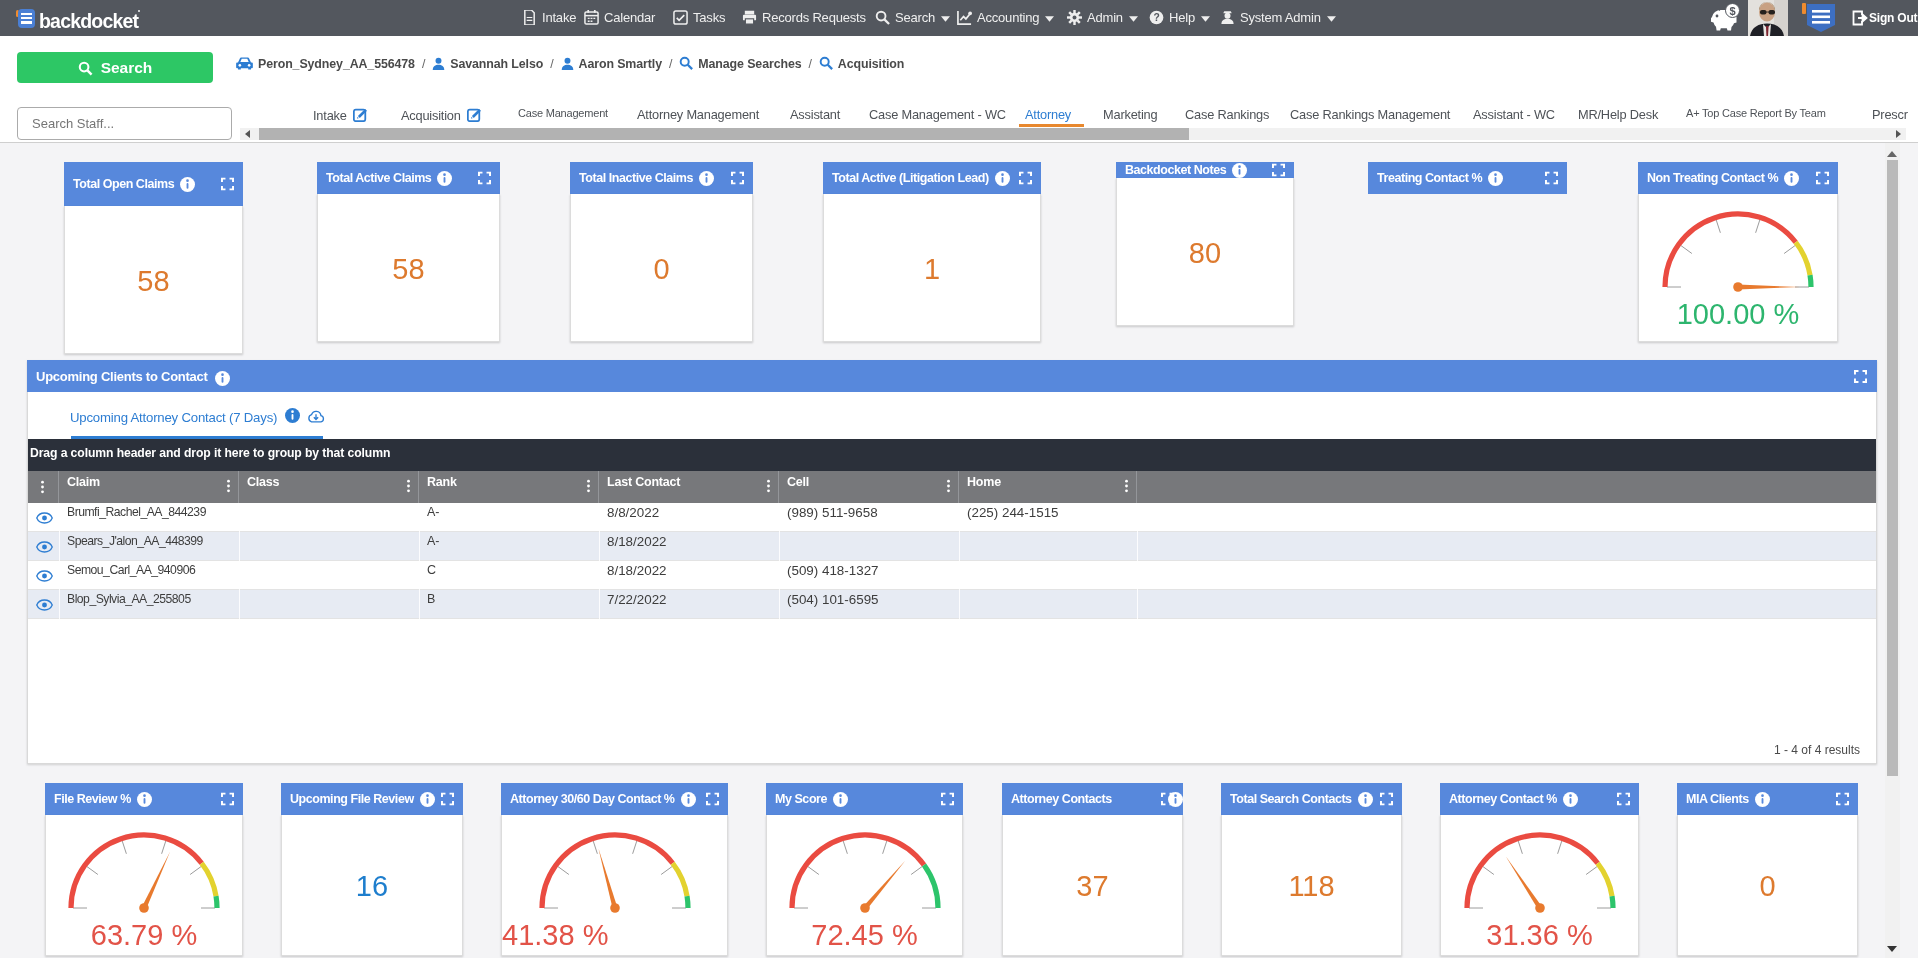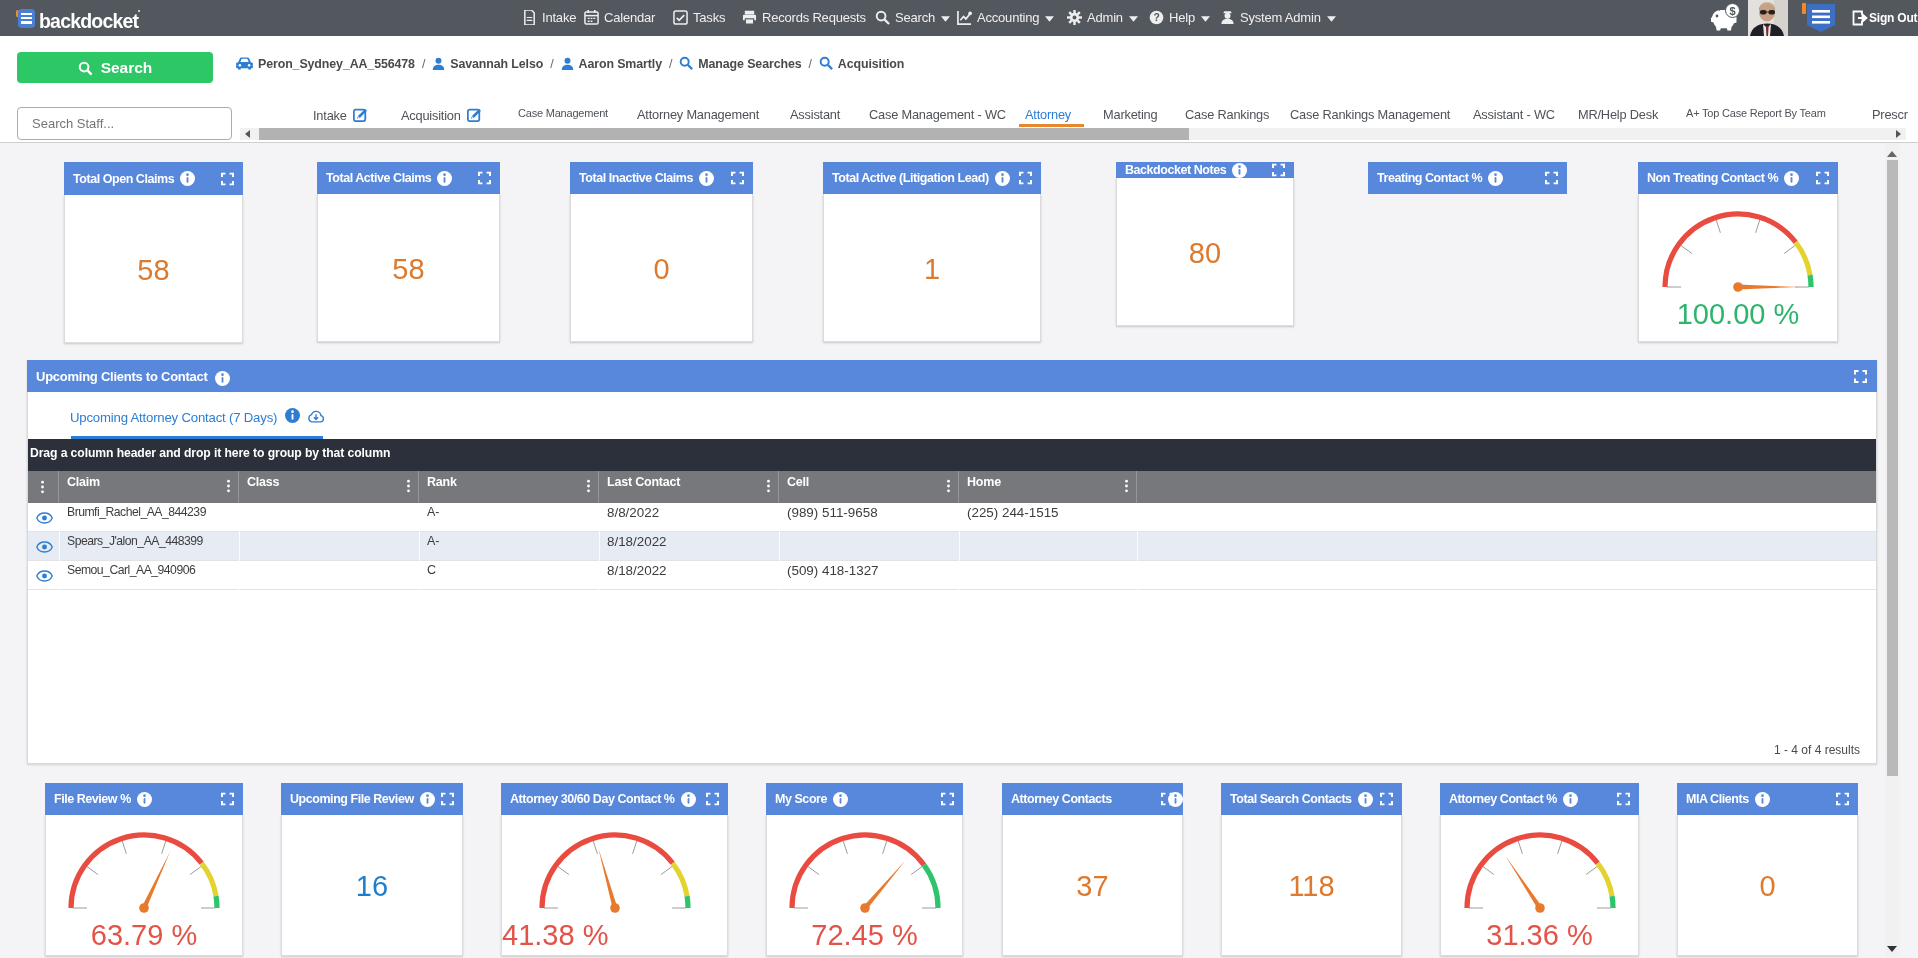--- a/index.html
+++ b/index.html
@@ -168,21 +168,21 @@
   <div style="position:absolute;left:19px;top:0;width:930px;height:12px;background:#b2b2b2;"></div>
   <svg width="8" height="8" viewBox="0 0 8 8" style="position:absolute;left:4px;top:2px;">
       <path d="M6 0 L1 4 L6 8 Z" fill="#555"></path>
     </svg>
   <svg width="8" height="8" viewBox="0 0 8 8" style="position:absolute;right:4px;top:2px;">
       <path d="M2 0 L7 4 L2 8 Z" fill="#555"></path>
     </svg>
 </div>
 
 <div style="position:absolute;left:64px;top:162px;width:179px;">
-    <div class="chead" style="height:33px;font-size:12.5px;">
+    <div class="chead" style="height:44px;font-size:12.5px;">
       <span class="ctitle">Total Open Claims</span>
       <span class="cinfo"><svg width="15" height="15" viewBox="0 0 16 16" style="vertical-align:-3px">
           <circle cx="8" cy="8" r="8" fill="#fff"></circle>
           <rect x="7" y="6.5" width="2" height="6" rx="1" fill="#5788dc"></rect>
           <circle cx="8" cy="3.9" r="1.4" fill="#5788dc"></circle>
         </svg></span>
       <span class="cexp"><svg width="13" height="13" viewBox="0 0 16 16">
           <g stroke="#fff" stroke-width="2.4" fill="none">
             <path d="M1.2 5.5 V1.2 H5.5"></path>
             <path d="M10.5 1.2 H14.8 V5.5"></path>
@@ -669,20 +669,32 @@
           <path d="M9 0.7 C5 0.7 1.9 3.4 0.8 6 C1.9 8.6 5 11.3 9 11.3 C13 11.3 16.1 8.6 17.2 6 C16.1 3.4 13 0.7 9 0.7 Z" fill="none" stroke="#2d7dd2" stroke-width="1.4"></path>
           <circle cx="9" cy="6" r="2.6" fill="#2d7dd2"></circle>
         </svg></span>
       <span style="position:absolute;left:39px;top:2px;font-size:12.2px;letter-spacing:-0.5px;color:#3d3d3d">Semou_Carl_AA_940906</span>
       <span style="position:absolute;left:219px;top:2px;font-size:12.5px;letter-spacing:-0.2px;color:#3d3d3d"></span>
       <span style="position:absolute;left:399px;top:2px;font-size:12.5px;letter-spacing:-0.2px;color:#3d3d3d">C</span>
       <span style="position:absolute;left:579px;top:2px;font-size:13.4px;letter-spacing:0px;color:#3d3d3d">8/18/2022</span>
       <span style="position:absolute;left:759px;top:2px;font-size:13.4px;letter-spacing:0px;color:#3d3d3d">(509) 418-1327</span>
       <span style="position:absolute;left:939px;top:2px;font-size:13.4px;letter-spacing:0px;color:#3d3d3d"></span>
     </div>
+    <div style="position:absolute;left:0;top:229px;width:100%;height:29px;background:#e7ebf3;border-bottom:1px solid #e3e3e3;">
+      <span style="position:absolute;left:8px;top:7px"><svg width="17" height="12" viewBox="0 0 18 12">
+          <path d="M9 0.7 C5 0.7 1.9 3.4 0.8 6 C1.9 8.6 5 11.3 9 11.3 C13 11.3 16.1 8.6 17.2 6 C16.1 3.4 13 0.7 9 0.7 Z" fill="none" stroke="#2d7dd2" stroke-width="1.4"></path>
+          <circle cx="9" cy="6" r="2.6" fill="#2d7dd2"></circle>
+        </svg></span>
+      <span style="position:absolute;left:39px;top:2px;font-size:12.2px;letter-spacing:-0.5px;color:#3d3d3d">Blop_Sylvia_AA_255805</span>
+      <span style="position:absolute;left:219px;top:2px;font-size:12.5px;letter-spacing:-0.2px;color:#3d3d3d"></span>
+      <span style="position:absolute;left:399px;top:2px;font-size:12.5px;letter-spacing:-0.2px;color:#3d3d3d">B</span>
+      <span style="position:absolute;left:579px;top:2px;font-size:13.4px;letter-spacing:0px;color:#3d3d3d">7/22/2022</span>
+      <span style="position:absolute;left:759px;top:2px;font-size:13.4px;letter-spacing:0px;color:#3d3d3d">(504) 101-6595</span>
+      <span style="position:absolute;left:939px;top:2px;font-size:13.4px;letter-spacing:0px;color:#3d3d3d"></span>
+    </div>
     <div style="position:absolute;left:31px;top:142px;width:1px;height:116px;background:rgba(255,255,255,0.85);"></div>
     <div style="position:absolute;left:211px;top:142px;width:1px;height:116px;background:rgba(255,255,255,0.85);"></div>
     <div style="position:absolute;left:391px;top:142px;width:1px;height:116px;background:rgba(255,255,255,0.85);"></div>
     <div style="position:absolute;left:571px;top:142px;width:1px;height:116px;background:rgba(255,255,255,0.85);"></div>
     <div style="position:absolute;left:751px;top:142px;width:1px;height:116px;background:rgba(255,255,255,0.85);"></div>
     <div style="position:absolute;left:931px;top:142px;width:1px;height:116px;background:rgba(255,255,255,0.85);"></div>
     <div style="position:absolute;left:1109px;top:142px;width:1px;height:116px;background:rgba(255,255,255,0.85);"></div>
   <div style="position:absolute;right:16px;top:382px;font-size:12px;color:#4a4a4a;">1 - 4 of 4 results</div>
 </div>
 

